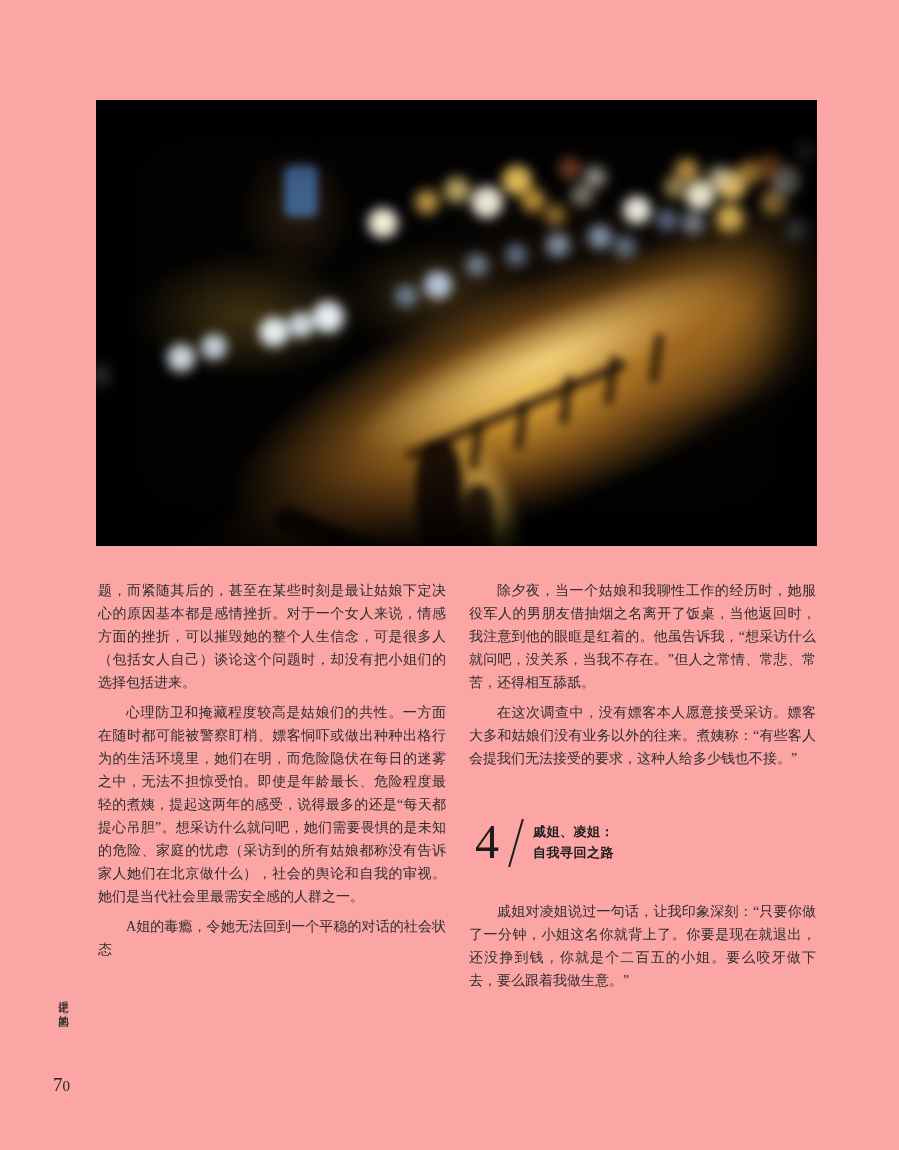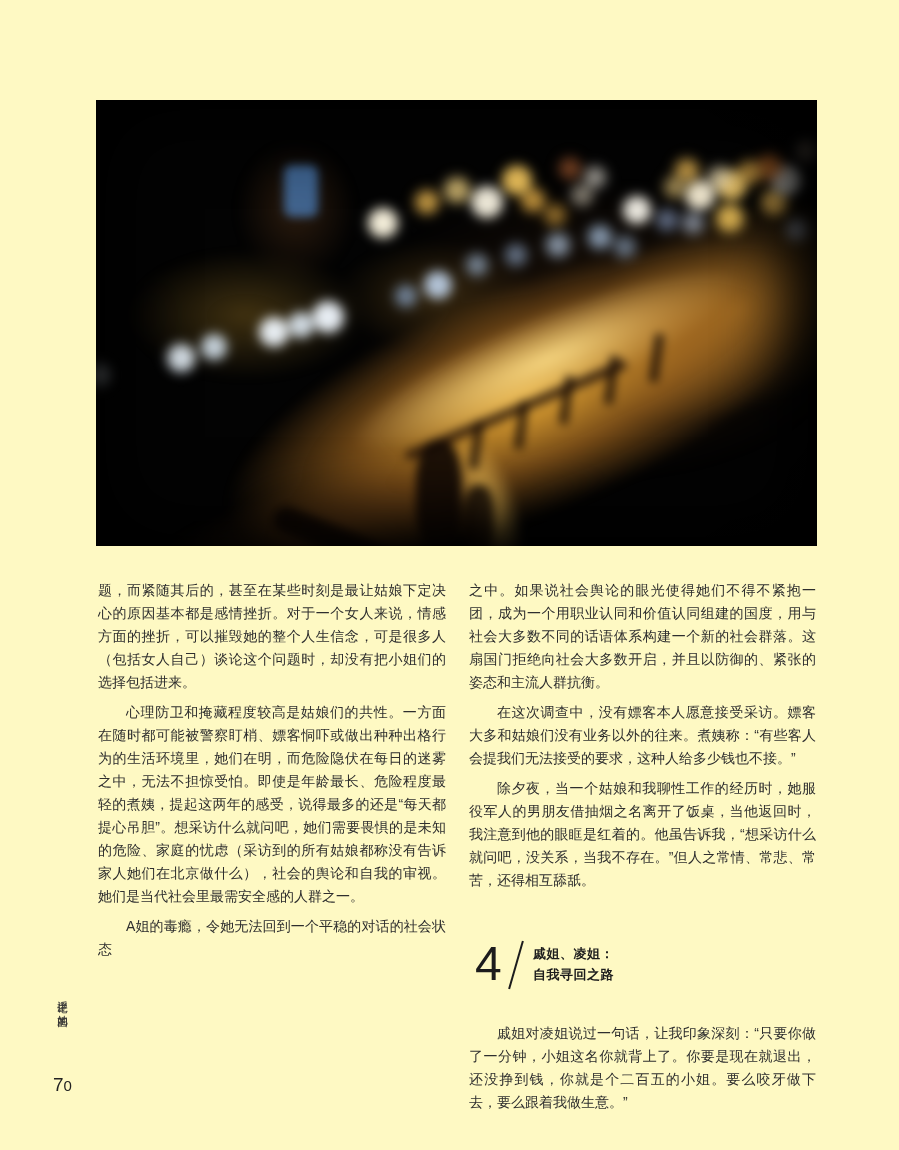--- a/index.html
+++ b/index.html
@@ -1,17 +1,17 @@
 <!DOCTYPE html>
 <html><head>
 <meta charset="utf-8">
 <style>
   html,body{margin:0;padding:0;background:#ffffff;}
-  .page{position:relative;width:899px;height:1150px;background:#fef9c3;overflow:hidden;
-        font-family:Liberation Sans, sans-serif;color:#2e2e2e;}
+  .page{position:relative;width:899px;height:1150px;background:#fca5a5;overflow:hidden;
+        font-family:Liberation Serif, serif;color:#2e2e2e;}
 
   
   .photo{position:absolute;left:96px;top:100px;width:721px;height:446px;background:#030303;overflow:hidden;}
   .scene{position:absolute;inset:0;filter:blur(5px);}
   .scene > div{position:absolute;}
   .bokeh{left:-11px;top:-11px;width:22px;height:22px;border-radius:50%;background:transparent;
     box-shadow:
       2px 275px 8px 0 rgba(190,200,205,.7), 85px 258px 7px 3px rgba(225,235,242,.95),
       118px 247px 7px 2px rgba(215,228,240,.9), 178px 232px 7px 4px rgba(238,245,250,.97),
       205px 225px 7px 2px rgba(225,235,245,.92), 232px 217px 7px 5px rgba(240,246,252,.97),
@@ -85,23 +85,22 @@
     <div class="vignette"></div>
   </div>
 
   <div class="col col-left">
     <p>题，而紧随其后的，甚至在某些时刻是最让姑娘下定决心的原因基本都是感情挫折。对于一个女人来说，情感方面的挫折，可以摧毁她的整个人生信念，可是很多人（包括女人自己）谈论这个问题时，却没有把小姐们的选择包括进来。</p>
     <p class="indent">心理防卫和掩藏程度较高是姑娘们的共性。一方面在随时都可能被警察盯梢、嫖客恫吓或做出种种出格行为的生活环境里，她们在明，而危险隐伏在每日的迷雾之中，无法不担惊受怕。即使是年龄最长、危险程度最轻的煮姨，提起这两年的感受，说得最多的还是“每天都提心吊胆”。想采访什么就问吧，她们需要畏惧的是未知的危险、家庭的忧虑（采访到的所有姑娘都称没有告诉家人她们在北京做什么），社会的舆论和自我的审视。她们是当代社会里最需安全感的人群之一。</p>
     <p class="indent">A姐的毒瘾，令她无法回到一个平稳的对话的社会状态</p>
   </div>
 
   <div class="col col-right">
-    <p>之中。如果说社会舆论的眼光使得她们不得不紧抱一团，成为一个用职业认同和价值认同组建的国度，用与社会大多数不同的话语体系构建一个新的社会群落。这扇国门拒绝向社会大多数开启，并且以防御的、紧张的姿态和主流人群抗衡。</p>
+    <p class="indent">除夕夜，当一个姑娘和我聊性工作的经历时，她服役军人的男朋友借抽烟之名离开了饭桌，当他返回时，我注意到他的眼眶是红着的。他虽告诉我，“想采访什么就问吧，没关系，当我不存在。”但人之常情、常悲、常苦，还得相互舔舐。</p>
     <p class="indent">在这次调查中，没有嫖客本人愿意接受采访。嫖客大多和姑娘们没有业务以外的往来。煮姨称：“有些客人会提我们无法接受的要求，这种人给多少钱也不接。”</p>
-    <p class="indent">除夕夜，当一个姑娘和我聊性工作的经历时，她服役军人的男朋友借抽烟之名离开了饭桌，当他返回时，我注意到他的眼眶是红着的。他虽告诉我，“想采访什么就问吧，没关系，当我不存在。”但人之常情、常悲、常苦，还得相互舔舐。</p>
 
     <div class="section-heading">
       <div class="section-number">4</div>
       <div class="section-slash"></div>
       <div class="section-titles">
         <div>戚姐、凌姐：</div>
         <div>自我寻回之路</div>
       </div>
     </div>
 

